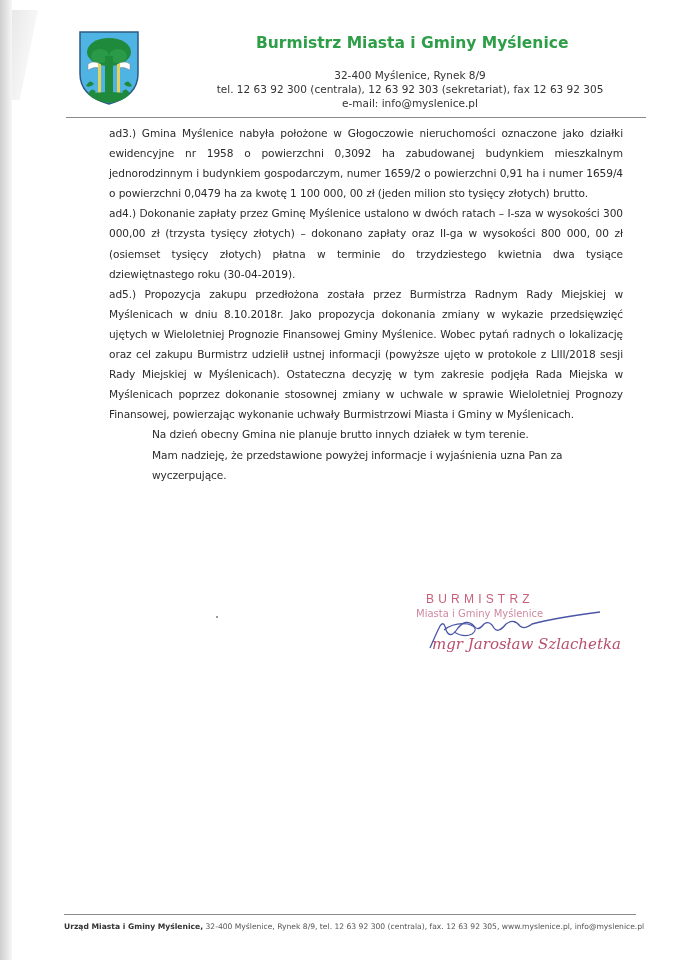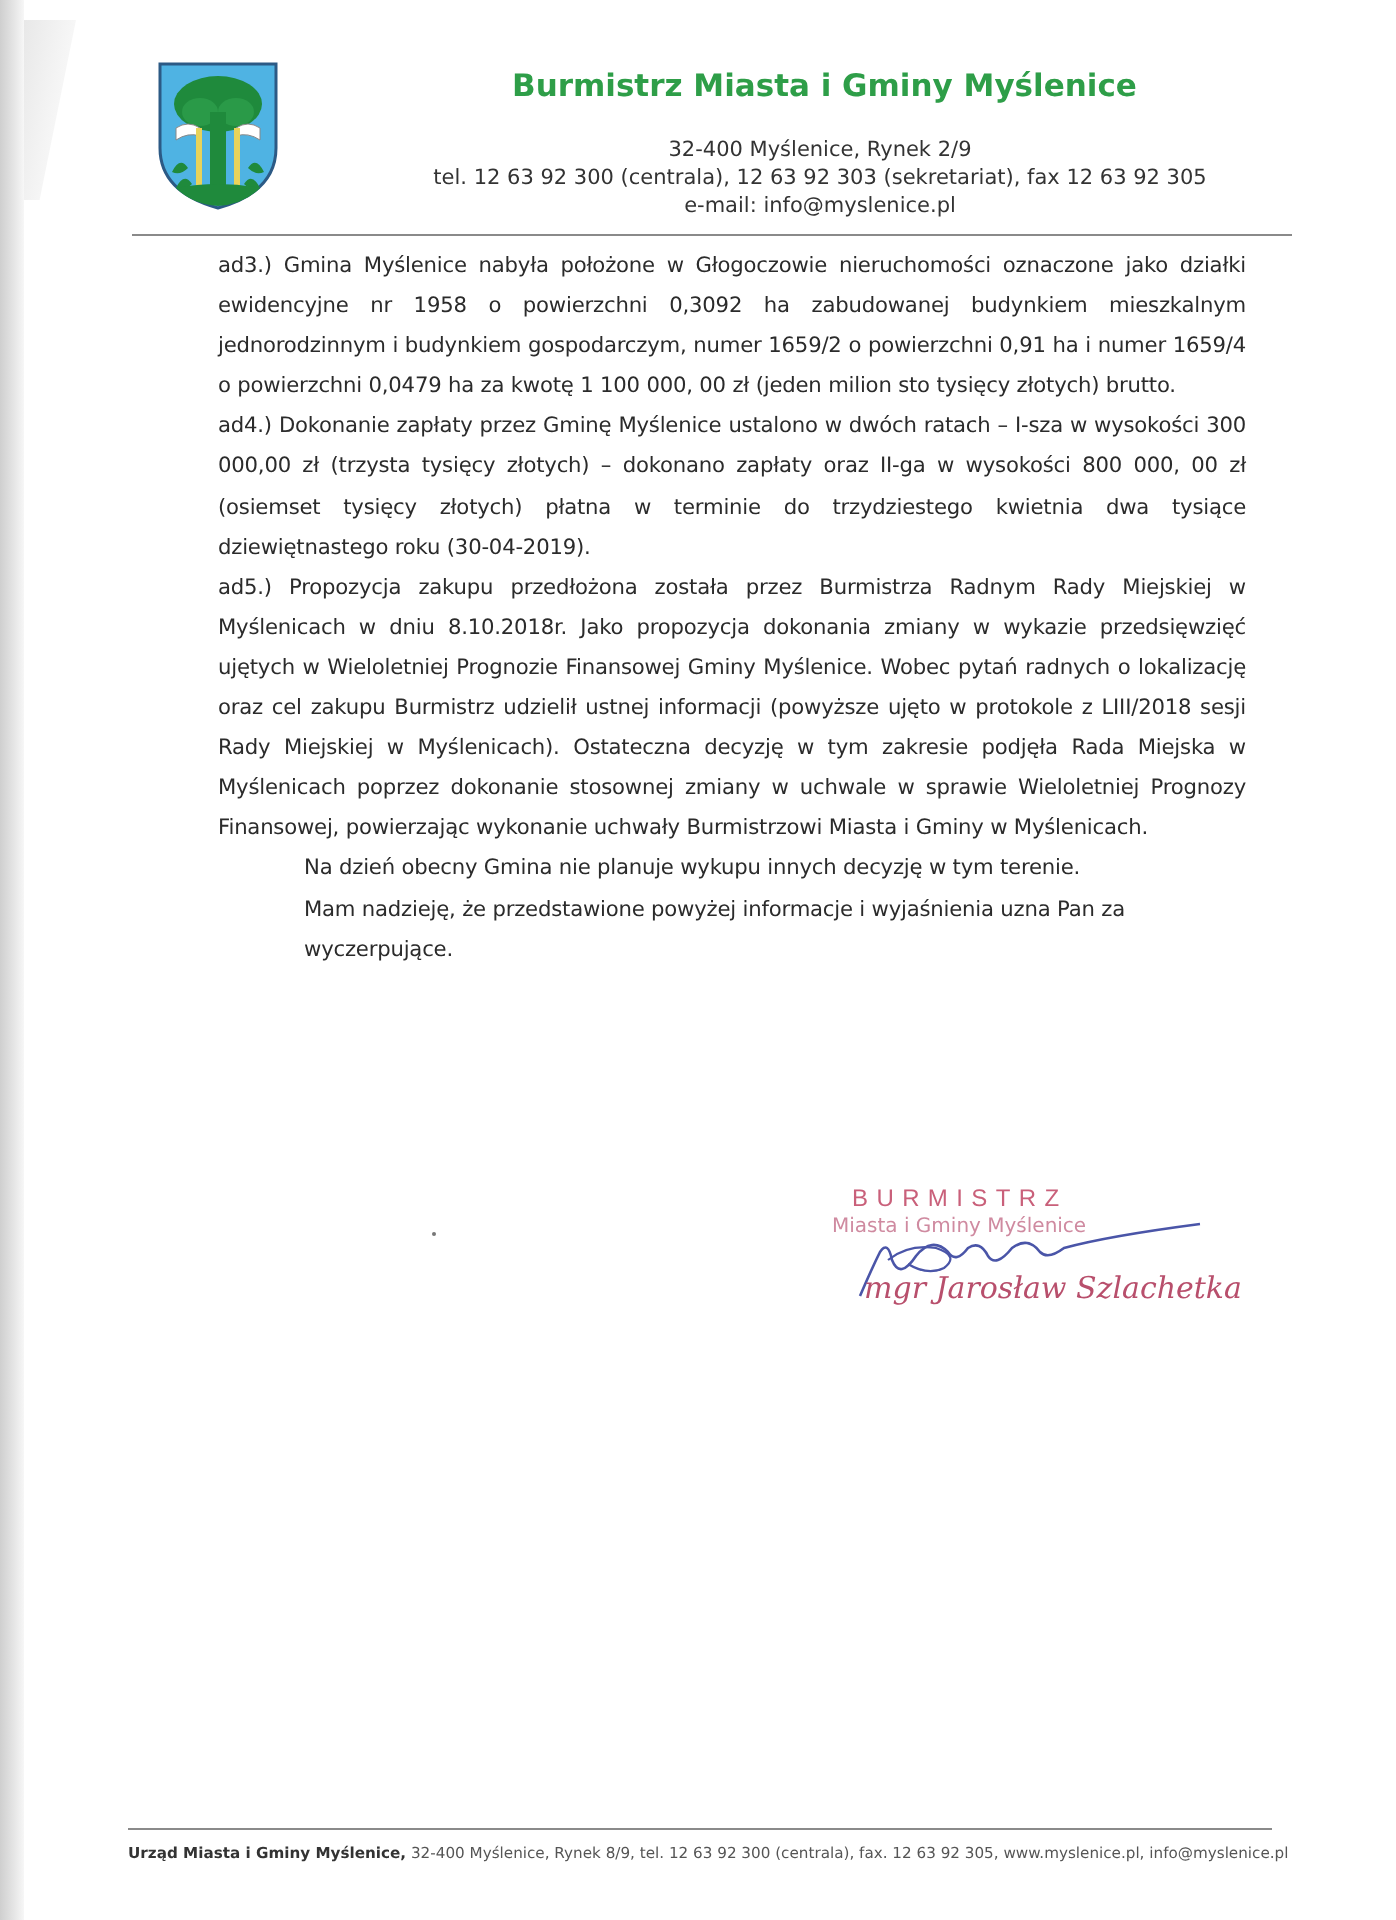--- a/index.html
+++ b/index.html
@@ -83,32 +83,32 @@
     <rect x="20" y="34" width="3" height="30" fill="#e8d35a"></rect>
     <rect x="39" y="34" width="3" height="30" fill="#e8d35a"></rect>
     <path d="M8 56 Q12 48 16 54 Q12 58 8 56 Z M10 64 Q14 56 18 62 Q14 66 10 64 Z" fill="#1f8a3c"></path>
     <path d="M54 56 Q50 48 46 54 Q50 58 54 56 Z M52 64 Q48 56 44 62 Q48 66 52 64 Z" fill="#1f8a3c"></path>
     <path d="M10 64 Q31 60 52 64 Q44 72 31 73 Q18 72 10 64 Z" fill="#1f8a3c"></path>
   </svg>
 </div>
 
 <div class="title">Burmistrz Miasta i Gminy Myślenice</div>
 <div class="contact">
-  <div>32-400 Myślenice, Rynek 2/9</div>
+  <div>32-400 Myślenice, Rynek 8/9</div>
   <div>tel. 12 63 92 300 (centrala), 12 63 92 303 (sekretariat), fax 12 63 92 305</div>
   <div>e-mail: info@myslenice.pl</div>
 </div>
 
 <div class="rule top"></div>
 
 <div class="body-text">
   <p class="para">ad3.) Gmina Myślenice nabyła położone w Głogoczowie nieruchomości oznaczone jako działki ewidencyjne nr 1958 o powierzchni 0,3092 ha zabudowanej budynkiem mieszkalnym jednorodzinnym i budynkiem gospodarczym, numer 1659/2 o powierzchni 0,91 ha i numer 1659/4 o powierzchni 0,0479 ha za kwotę 1 100 000, 00 zł (jeden milion sto tysięcy złotych) brutto.</p>
   <p class="para">ad4.) Dokonanie zapłaty przez Gminę Myślenice ustalono w dwóch ratach – I-sza w wysokości 300 000,00 zł (trzysta tysięcy złotych) – dokonano zapłaty oraz II-ga w wysokości 800 000, 00 zł (osiemset tysięcy złotych) płatna w terminie do trzydziestego kwietnia dwa tysiące dziewiętnastego roku (30-04-2019).</p>
   <p class="para">ad5.) Propozycja zakupu przedłożona została przez Burmistrza Radnym Rady Miejskiej w Myślenicach w dniu 8.10.2018r. Jako propozycja dokonania zmiany w wykazie przedsięwzięć ujętych w Wieloletniej Prognozie Finansowej Gminy Myślenice. Wobec pytań radnych o lokalizację oraz cel zakupu Burmistrz udzielił ustnej informacji (powyższe ujęto w protokole z LIII/2018 sesji Rady Miejskiej w Myślenicach). Ostateczna decyzję w tym zakresie podjęła Rada Miejska w Myślenicach poprzez dokonanie stosownej zmiany w uchwale w sprawie Wieloletniej Prognozy Finansowej, powierzając wykonanie uchwały Burmistrzowi Miasta i Gminy w Myślenicach.</p>
-  <p class="indent">Na dzień obecny Gmina nie planuje wykupu innych decyzję w tym terenie.</p>
+  <p class="indent">Na dzień obecny Gmina nie planuje brutto innych działek w tym terenie.</p>
   <p class="indent">Mam nadzieję, że przedstawione powyżej informacje i wyjaśnienia uzna Pan za wyczerpujące.</p>
 </div>
 
 <div class="stamp">
   <div class="stamp-title">BURMISTRZ</div>
   <div class="stamp-sub">Miasta i Gminy Myślenice</div>
   <svg class="signature" viewBox="0 0 180 40">
     <path d="M6 38 Q12 24 16 16 Q20 10 22 20 Q26 30 34 18 Q42 8 50 16 Q54 22 60 14 Q66 10 70 18 Q74 24 82 14 Q90 8 96 16 Q100 20 108 14 Q130 8 176 2" fill="none" stroke="#4a55a8" stroke-width="1.3"></path>
     <path d="M20 20 Q30 12 44 14 Q56 18 48 24 Q40 28 30 22" fill="none" stroke="#4a55a8" stroke-width="1.1"></path>
   </svg>

